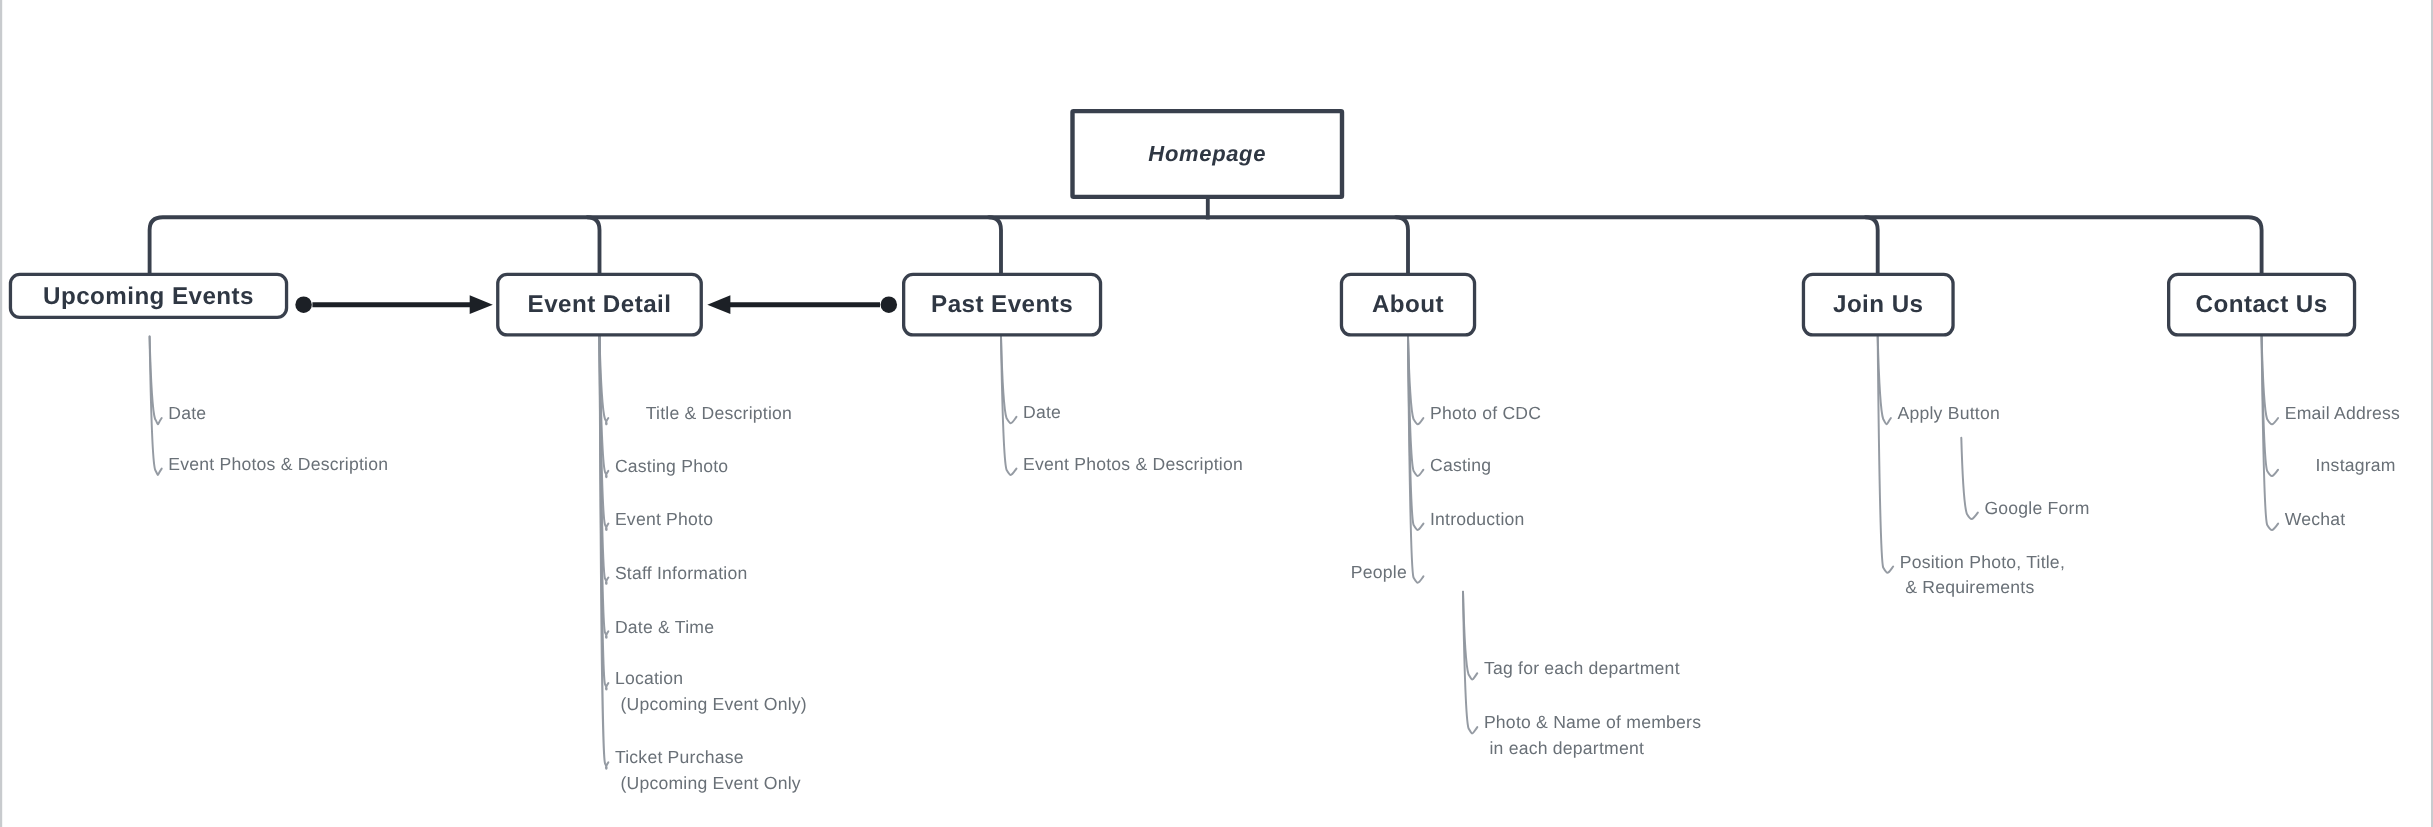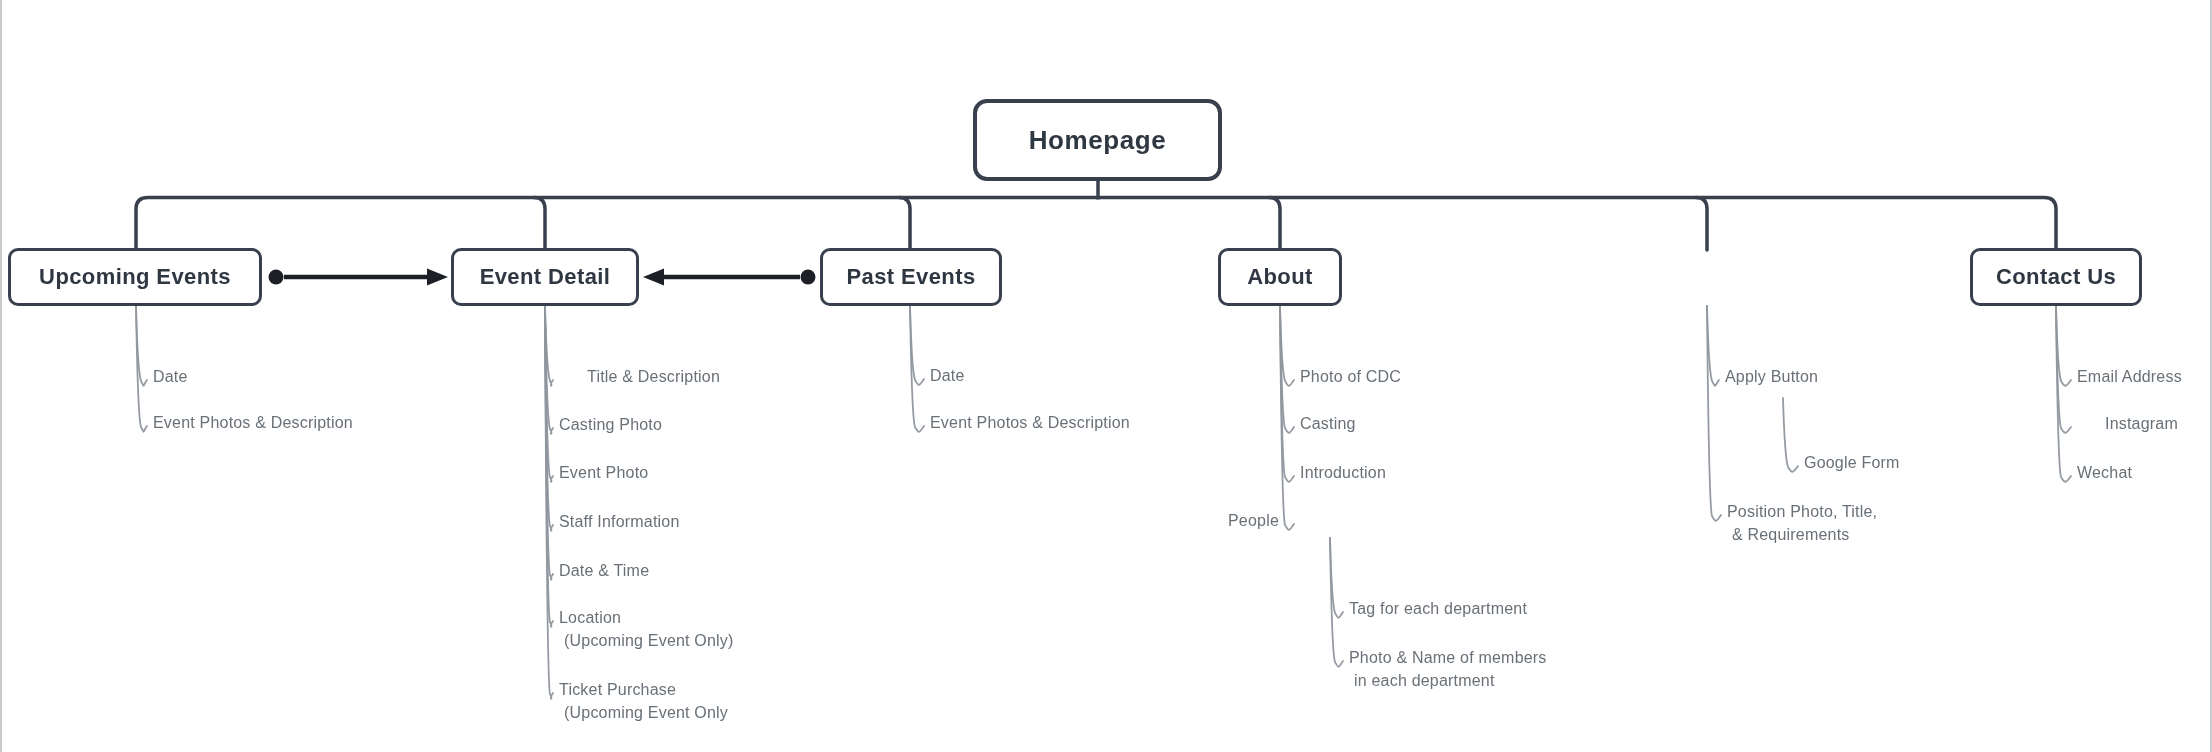--- a/index.html
+++ b/index.html
@@ -21,24 +21,25 @@
     border-radius:10px;
     display:flex;align-items:center;justify-content:center;
     font-weight:bold;
     font-size:22px;
     letter-spacing:.4px;
     color:var(--text,#2f3743);
     box-sizing:border-box;
     white-space:nowrap;
   }
   .node.root{
-    border-radius:14px;
+    border-radius:3px;
     border-width:4px;
-    font-size:26px;
+    font-size:20px;
     letter-spacing:.6px;
+    font-style:italic;
   }
   .leaf{
     position:absolute;
     font-size:16px;
     line-height:23px;
     color:var(--leaf,#697077);
     letter-spacing:.2px;
     white-space:nowrap;
   }
   .leaf .l2{padding-left:5px;}
@@ -84,21 +85,21 @@
       </g>
       <g>
         <circle cx="806" cy="277" r="7.5" fill="#1c2026"></circle>
         <line x1="798" y1="277" x2="660" y2="277" stroke="#1c2026" stroke-width="4.5"></line>
         <polygon points="641,277 662,268.5 662,285.5" fill="#1c2026"></polygon>
       </g>
     </svg>
   <div class="node root" style="left: 971px; top: 99px; width: 249px; height: 82px;">
     <span>Homepage</span>
   </div>
-<div class="node" style="left: 6px; top: 248px; width: 254px; height: 58px;">
+<div class="node" style="left: 6px; top: 248px; width: 254px; height: 42px;">
       <span>Upcoming Events</span>
     </div>
     <div class="leaf" style="left: 151px; top: 365px;">
       <div>Date</div>
     </div>
     <div class="leaf" style="left: 151px; top: 411px;">
       <div>Event Photos &amp; Description</div>
     </div>
     <div class="node" style="left: 449px; top: 248px; width: 188px; height: 58px;">
       <span>Event Detail</span>
@@ -150,20 +151,23 @@
     <div class="leaf" style="left: 1226px; top: 509px;">
       <div>People</div>
     </div>
     <div class="leaf" style="left: 1347px; top: 597px;">
       <div>Tag for each department</div>
     </div>
     <div class="leaf" style="left: 1347px; top: 646px;">
       <div>Photo &amp; Name of members</div>
       <div class="l2">in each department</div>
     </div>
+    <div class="node" style="left: 1636px; top: 248px; width: 139px; height: 58px;">
+      <span>Join Us</span>
+    </div>
     <div class="leaf" style="left: 1723px; top: 365px;">
       <div>Apply Button</div>
     </div>
     <div class="leaf" style="left: 1802px; top: 451px;">
       <div>Google Form</div>
     </div>
     <div class="leaf" style="left: 1725px; top: 500px;">
       <div>Position Photo, Title,</div>
       <div class="l2">&amp; Requirements</div>
     </div>

